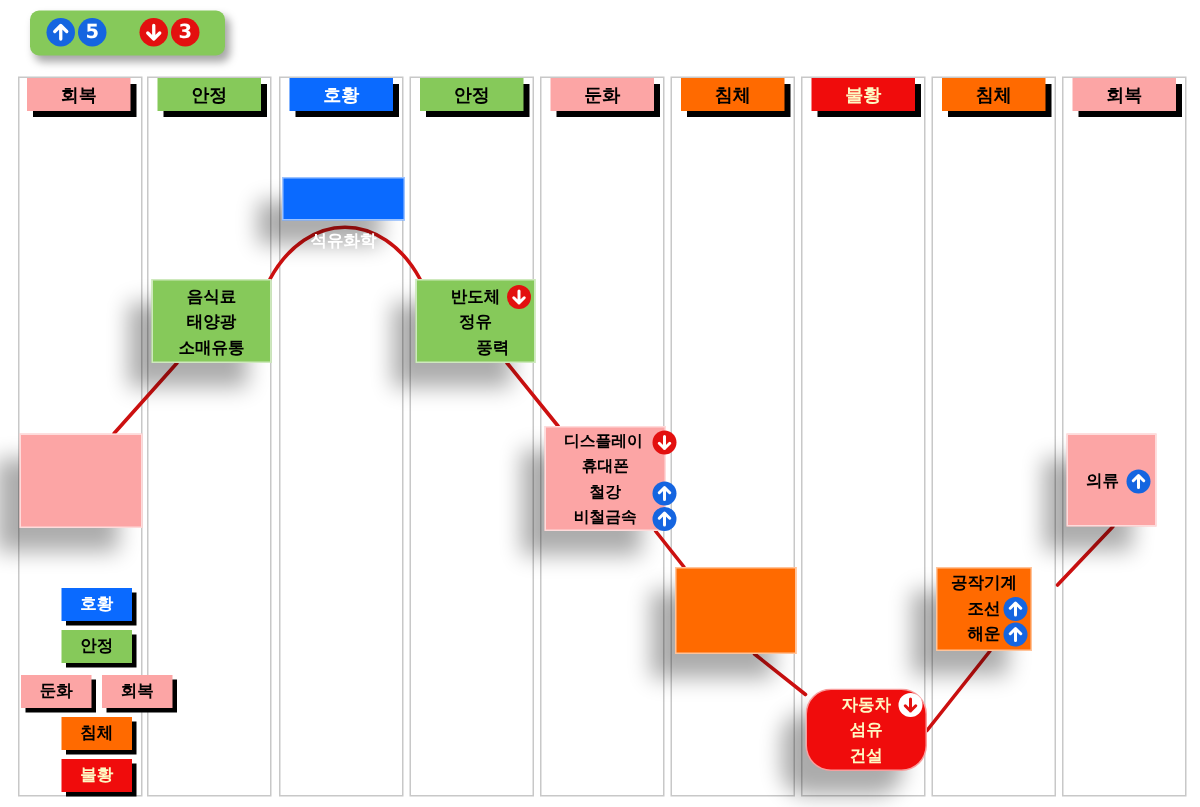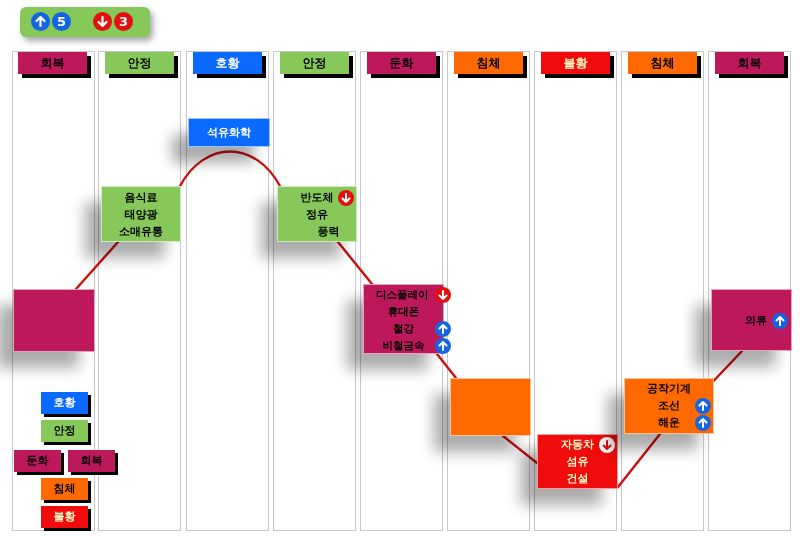--- a/index.html
+++ b/index.html
@@ -8,21 +8,21 @@
   .circ{position:absolute;width:19px;height:19px;border-radius:50%;color:#fff;font-weight:bold;font-size:13px;line-height:19px;text-align:center;}
   .circ.up{background:#1565e0;}
   .circ.down{background:#e3100f;}
   .col{position:absolute;top:51px;width:83px;height:480px;border:1px solid #c8c8c8;background:#fff;box-sizing:border-box;}
   .hdr{position:absolute;top:52px;width:69px;height:22px;box-shadow:4px 4px 0 #000;font-size:12px;font-weight:bold;text-align:center;line-height:22px;}
   .box{position:absolute;box-sizing:border-box;border:1px solid rgba(255,255,255,0.6);box-shadow:-16px 16px 14px rgba(0,0,0,0.33);font-size:11px;font-weight:bold;z-index:3;}
   .line{position:relative;height:19px;line-height:19px;text-align:center;}
   .icon{display:inline-block;width:16px;height:16px;border-radius:50%;vertical-align:middle;position:absolute;right:2px;top:1px;}
   .icon svg{display:block;}
   .legend{position:absolute;width:47px;height:22px;font-size:11px;font-weight:bold;text-align:center;line-height:22px;box-shadow:3px 3px 0 #000;z-index:3;}
-  .yellow{background:#be185d;color:#000;}
+  .yellow{background:#fca5a5;color:#000;}
   .green{background:#86c95a;color:#000;}
   .blue{background:#0a6aff;color:#fff;}
   .orange{background:#ff6a00;color:#000;}
   .red{background:#f00c0c;color:#fef9c3;}
   svg.curve{position:absolute;left:0;top:0;z-index:2;pointer-events:none;}
 </style>
 </head>
 <body>
 
 <div class="summary">
@@ -74,21 +74,21 @@
 
 <div class="box yellow" style="left:13px;top:289px;width:82px;height:63px;"></div>
 
 <div class="box green" style="left:101px;top:186px;width:80px;height:56px;padding-top:2px;">
   <div class="line" style="height:17px;line-height:17px;">음식료</div>
   <div class="line" style="height:17px;line-height:17px;">태양광</div>
   <div class="line" style="height:17px;line-height:17px;">소매유통</div>
 </div>
 
 <div class="box blue" style="left:188px;top:118px;width:82px;height:29px;">
-  <div class="line" style="height:27px;line-height:27px;">석유화학</div>
+  <div class="line" style="height:27px;line-height:27px;margin-top:28px;">석유화학</div>
 </div>
 
 <div class="box green" style="left:277px;top:186px;width:80px;height:56px;padding-top:2px;">
   <div class="line" style="height:17px;line-height:17px;">
     <span>반도체</span>
     <span class="icon" style="background:#e3100f;">
         <svg width="16" height="16" viewBox="0 0 16 16">
           <path d="M8 4 V12 M4.5 8.5 L8 12 L11.5 8.5" stroke="#fff" stroke-width="2" fill="none" stroke-linecap="round" stroke-linejoin="round"></path>
         </svg>
       </span>
@@ -120,54 +120,54 @@
     <span class="icon" style="background:#1565e0;right:-8px;">
         <svg width="16" height="16" viewBox="0 0 16 16">
           <path d="M8 12 V4 M4.5 7.5 L8 4 L11.5 7.5" stroke="#fff" stroke-width="2" fill="none" stroke-linecap="round" stroke-linejoin="round"></path>
         </svg>
       </span>
   </div>
 </div>
 
 <div class="box orange" style="left:450px;top:378px;width:81px;height:58px;"></div>
 
-<div class="box red" style="left:537px;top:434px;width:81px;height:55px;padding-top:1px;">
+<div class="box red" style="left:537px;top:459px;width:81px;height:55px;padding-top:1px;border-radius:17px;">
   <div class="line" style="height:17px;line-height:17px;">
     <span>자동차</span>
     <span class="icon" style="background:#fff;">
         <svg width="16" height="16" viewBox="0 0 16 16">
           <path d="M8 4 V12 M4.5 8.5 L8 12 L11.5 8.5" stroke="#e3100f" stroke-width="2" fill="none" stroke-linecap="round" stroke-linejoin="round"></path>
         </svg>
       </span>
   </div>
   <div class="line" style="height:17px;line-height:17px;">섬유</div>
   <div class="line" style="height:17px;line-height:17px;">건설</div>
 </div>
 
-<div class="box orange" style="left:624px;top:378px;width:90px;height:56px;padding-top:1px;">
+<div class="box orange" style="left:624px;top:378px;width:64px;height:56px;padding-top:1px;">
   <div class="line" style="height:17px;line-height:17px;">공작기계</div>
   <div class="line" style="height:17px;line-height:17px;">
     <span>조선</span>
     <span class="icon" style="background:#1565e0;">
         <svg width="16" height="16" viewBox="0 0 16 16">
           <path d="M8 12 V4 M4.5 7.5 L8 4 L11.5 7.5" stroke="#fff" stroke-width="2" fill="none" stroke-linecap="round" stroke-linejoin="round"></path>
         </svg>
       </span>
   </div>
   <div class="line" style="height:17px;line-height:17px;">
     <span>해운</span>
     <span class="icon" style="background:#1565e0;">
         <svg width="16" height="16" viewBox="0 0 16 16">
           <path d="M8 12 V4 M4.5 7.5 L8 4 L11.5 7.5" stroke="#fff" stroke-width="2" fill="none" stroke-linecap="round" stroke-linejoin="round"></path>
         </svg>
       </span>
   </div>
 </div>
 
-<div class="box yellow" style="left:711px;top:289px;width:81px;height:62px;">
+<div class="box yellow" style="left:711px;top:289px;width:60px;height:62px;">
   <div class="line" style="height:20px;line-height:20px;margin-top:21px;text-align:right;padding-right:24px;">
     <span>의류</span>
     <span class="icon" style="background:#1565e0;right:3px;top:2px;">
         <svg width="16" height="16" viewBox="0 0 16 16">
           <path d="M8 12 V4 M4.5 7.5 L8 4 L11.5 7.5" stroke="#fff" stroke-width="2" fill="none" stroke-linecap="round" stroke-linejoin="round"></path>
         </svg>
       </span>
   </div>
 </div>
 

